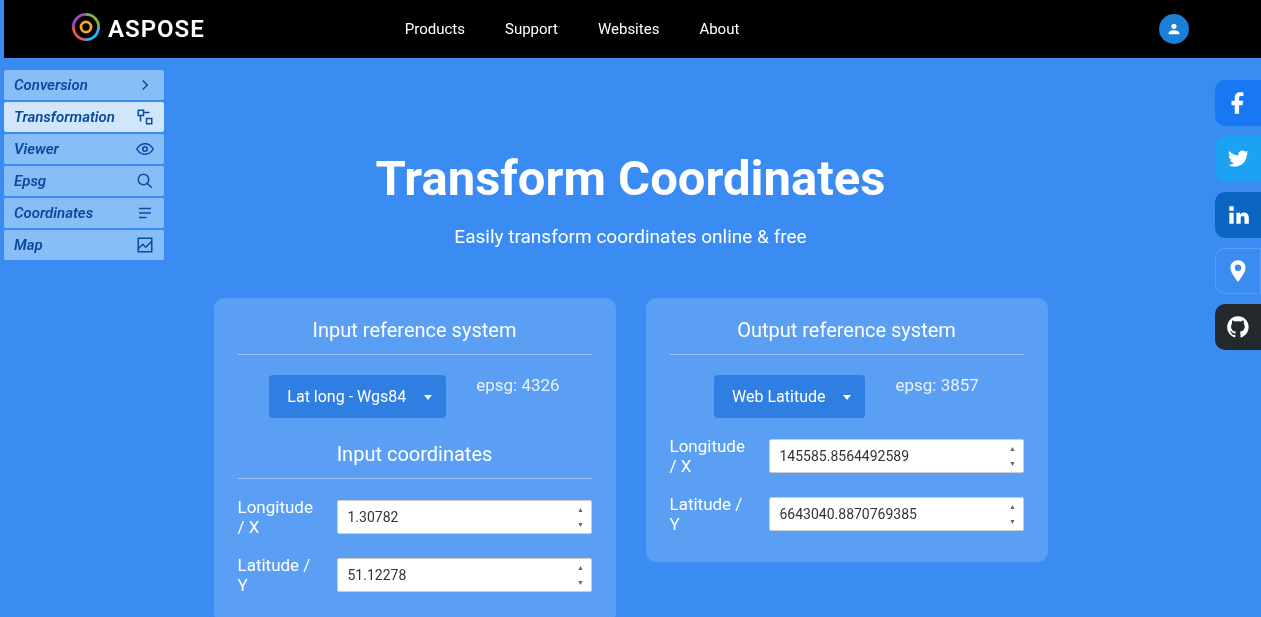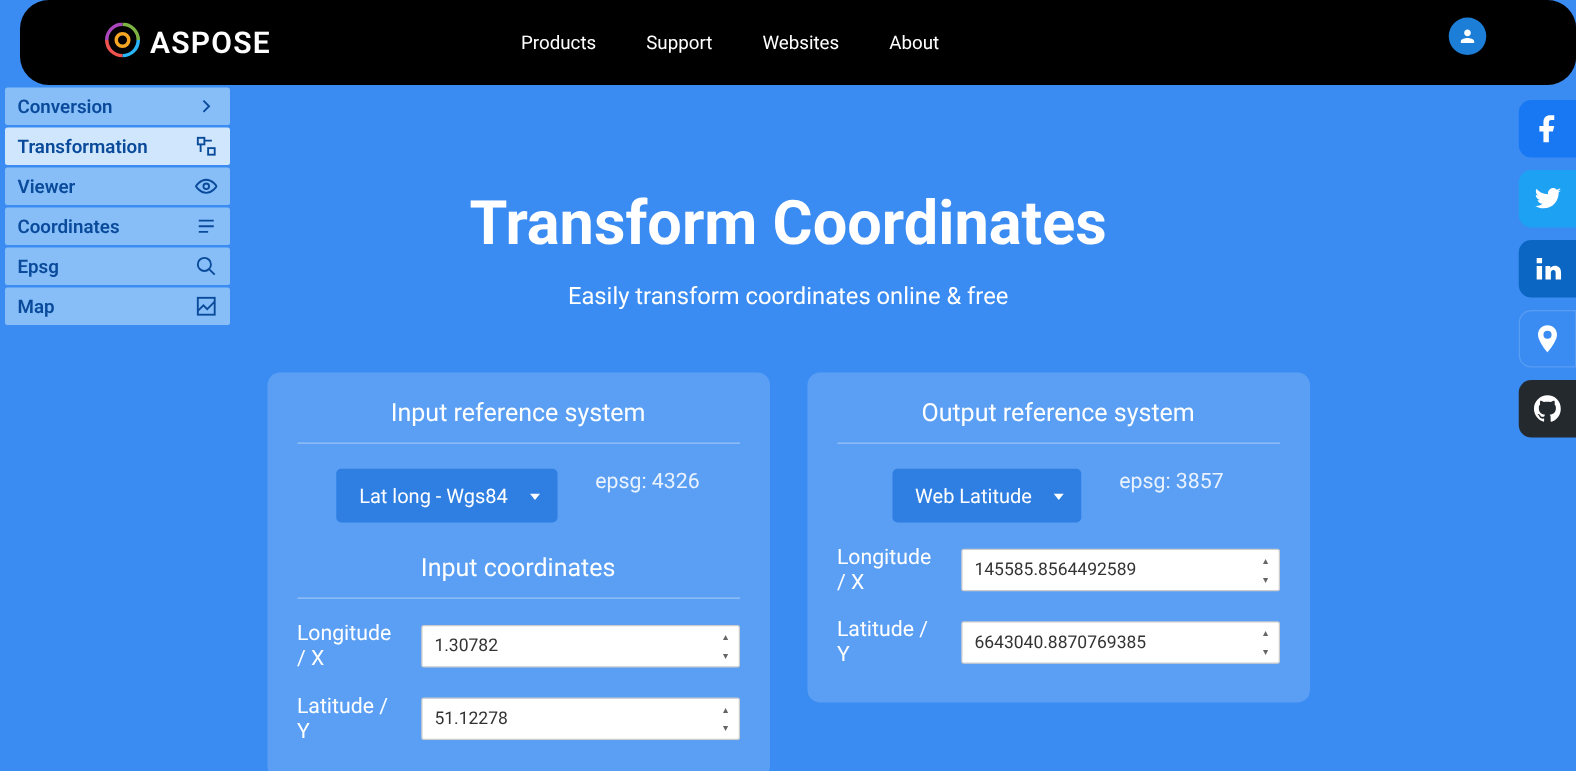--- a/index.html
+++ b/index.html
@@ -1,29 +1,29 @@
 <!DOCTYPE html>
 <html><head>
 <meta charset="utf-8">
 <style>
 * { margin:0; padding:0; box-sizing:border-box; font-family: -apple-system,BlinkMacSystemFont,"Segoe UI",Roboto,Helvetica,Arial,sans-serif; }
 body { width:1261px; height:617px; background:#3b8cf2; overflow:hidden; position:relative; }
 
 
-.header { position:absolute; top:0; left:16px; right:0; height:68px; background:#000; display:flex; align-items:center;border-radius:23px; }
+.header { position:absolute; top:0; left:4px; right:0; height:58px; background:#000; display:flex; align-items:center; }
 .logo { display:flex; align-items:center; margin-left:68px; gap:8px; }
 .logo-icon svg { width:28px; height:28px; }
 .logo-text { color:#fff; font-size:24px; font-weight:600; letter-spacing:1px; }
 .nav { display:flex; gap:40px; margin-left:200px; }
 .nav a { color:#fff; text-decoration:none; font-size:15px; }
 .user-icon { position:absolute; right:72px; top:14px; width:30px; height:30px; border-radius:50%; background:#1c7ed6; display:flex; align-items:center; justify-content:center; }
 .user-icon svg { width:16px; height:16px; fill:#fff; }
 
 
-.side-tabs { position:absolute; top:70px; left:4px; width:180px; }
+.side-tabs { position:absolute; top:70px; left:4px; width:160px;font-style:italic; }
 .side-tab { display:flex; align-items:center; justify-content:space-between; padding:6px 10px; background:#87bef8; color:#0a4a9a; font-size:15px; font-weight:600; margin-bottom:2px; cursor:pointer; border-radius:2px; }
 .side-tab.active { background:#cfe6fc; color:#0a4a9a; }
 .side-tab .ticon { width:18px; height:18px; display:flex; align-items:center; justify-content:center; }
 .side-tab .ticon svg { width:18px; height:18px; stroke:#0a4a9a; fill:none; stroke-width:2; }
 
 
 .title-block { text-align:center; margin-top:150px; color:#fff; }
 .title-block h1 { font-size:49px; font-weight:700; }
 .title-block p { font-size:19px; margin-top:18px; font-weight:400; }
 
@@ -106,35 +106,35 @@
   <div class="side-tab">
     <span>Viewer</span>
     <span class="ticon">
         <svg viewBox="0 0 24 24">
           <path d="M1 12s4-7 11-7 11 7 11 7-4 7-11 7S1 12 1 12z"></path>
           <circle cx="12" cy="12" r="3"></circle>
         </svg>
       </span>
   </div>
   <div class="side-tab">
+    <span>Epsg</span>
+    <span class="ticon">
+        <svg viewBox="0 0 24 24">
+          <circle cx="10" cy="10" r="7"></circle>
+          <line x1="21" y1="21" x2="15" y2="15"></line>
+        </svg>
+      </span>
+  </div>
+  <div class="side-tab">
     <span>Coordinates</span>
     <span class="ticon">
         <svg viewBox="0 0 24 24">
           <line x1="4" y1="6" x2="20" y2="6"></line>
           <line x1="4" y1="12" x2="20" y2="12"></line>
           <line x1="4" y1="18" x2="14" y2="18"></line>
-        </svg>
-      </span>
-  </div>
-  <div class="side-tab">
-    <span>Epsg</span>
-    <span class="ticon">
-        <svg viewBox="0 0 24 24">
-          <circle cx="10" cy="10" r="7"></circle>
-          <line x1="21" y1="21" x2="15" y2="15"></line>
         </svg>
       </span>
   </div>
   <div class="side-tab">
     <span>Map</span>
     <span class="ticon">
         <svg viewBox="0 0 24 24">
           <rect x="3" y="3" width="18" height="18"></rect>
           <polyline points="3 17 9 11 13 15 21 7"></polyline>
         </svg>

